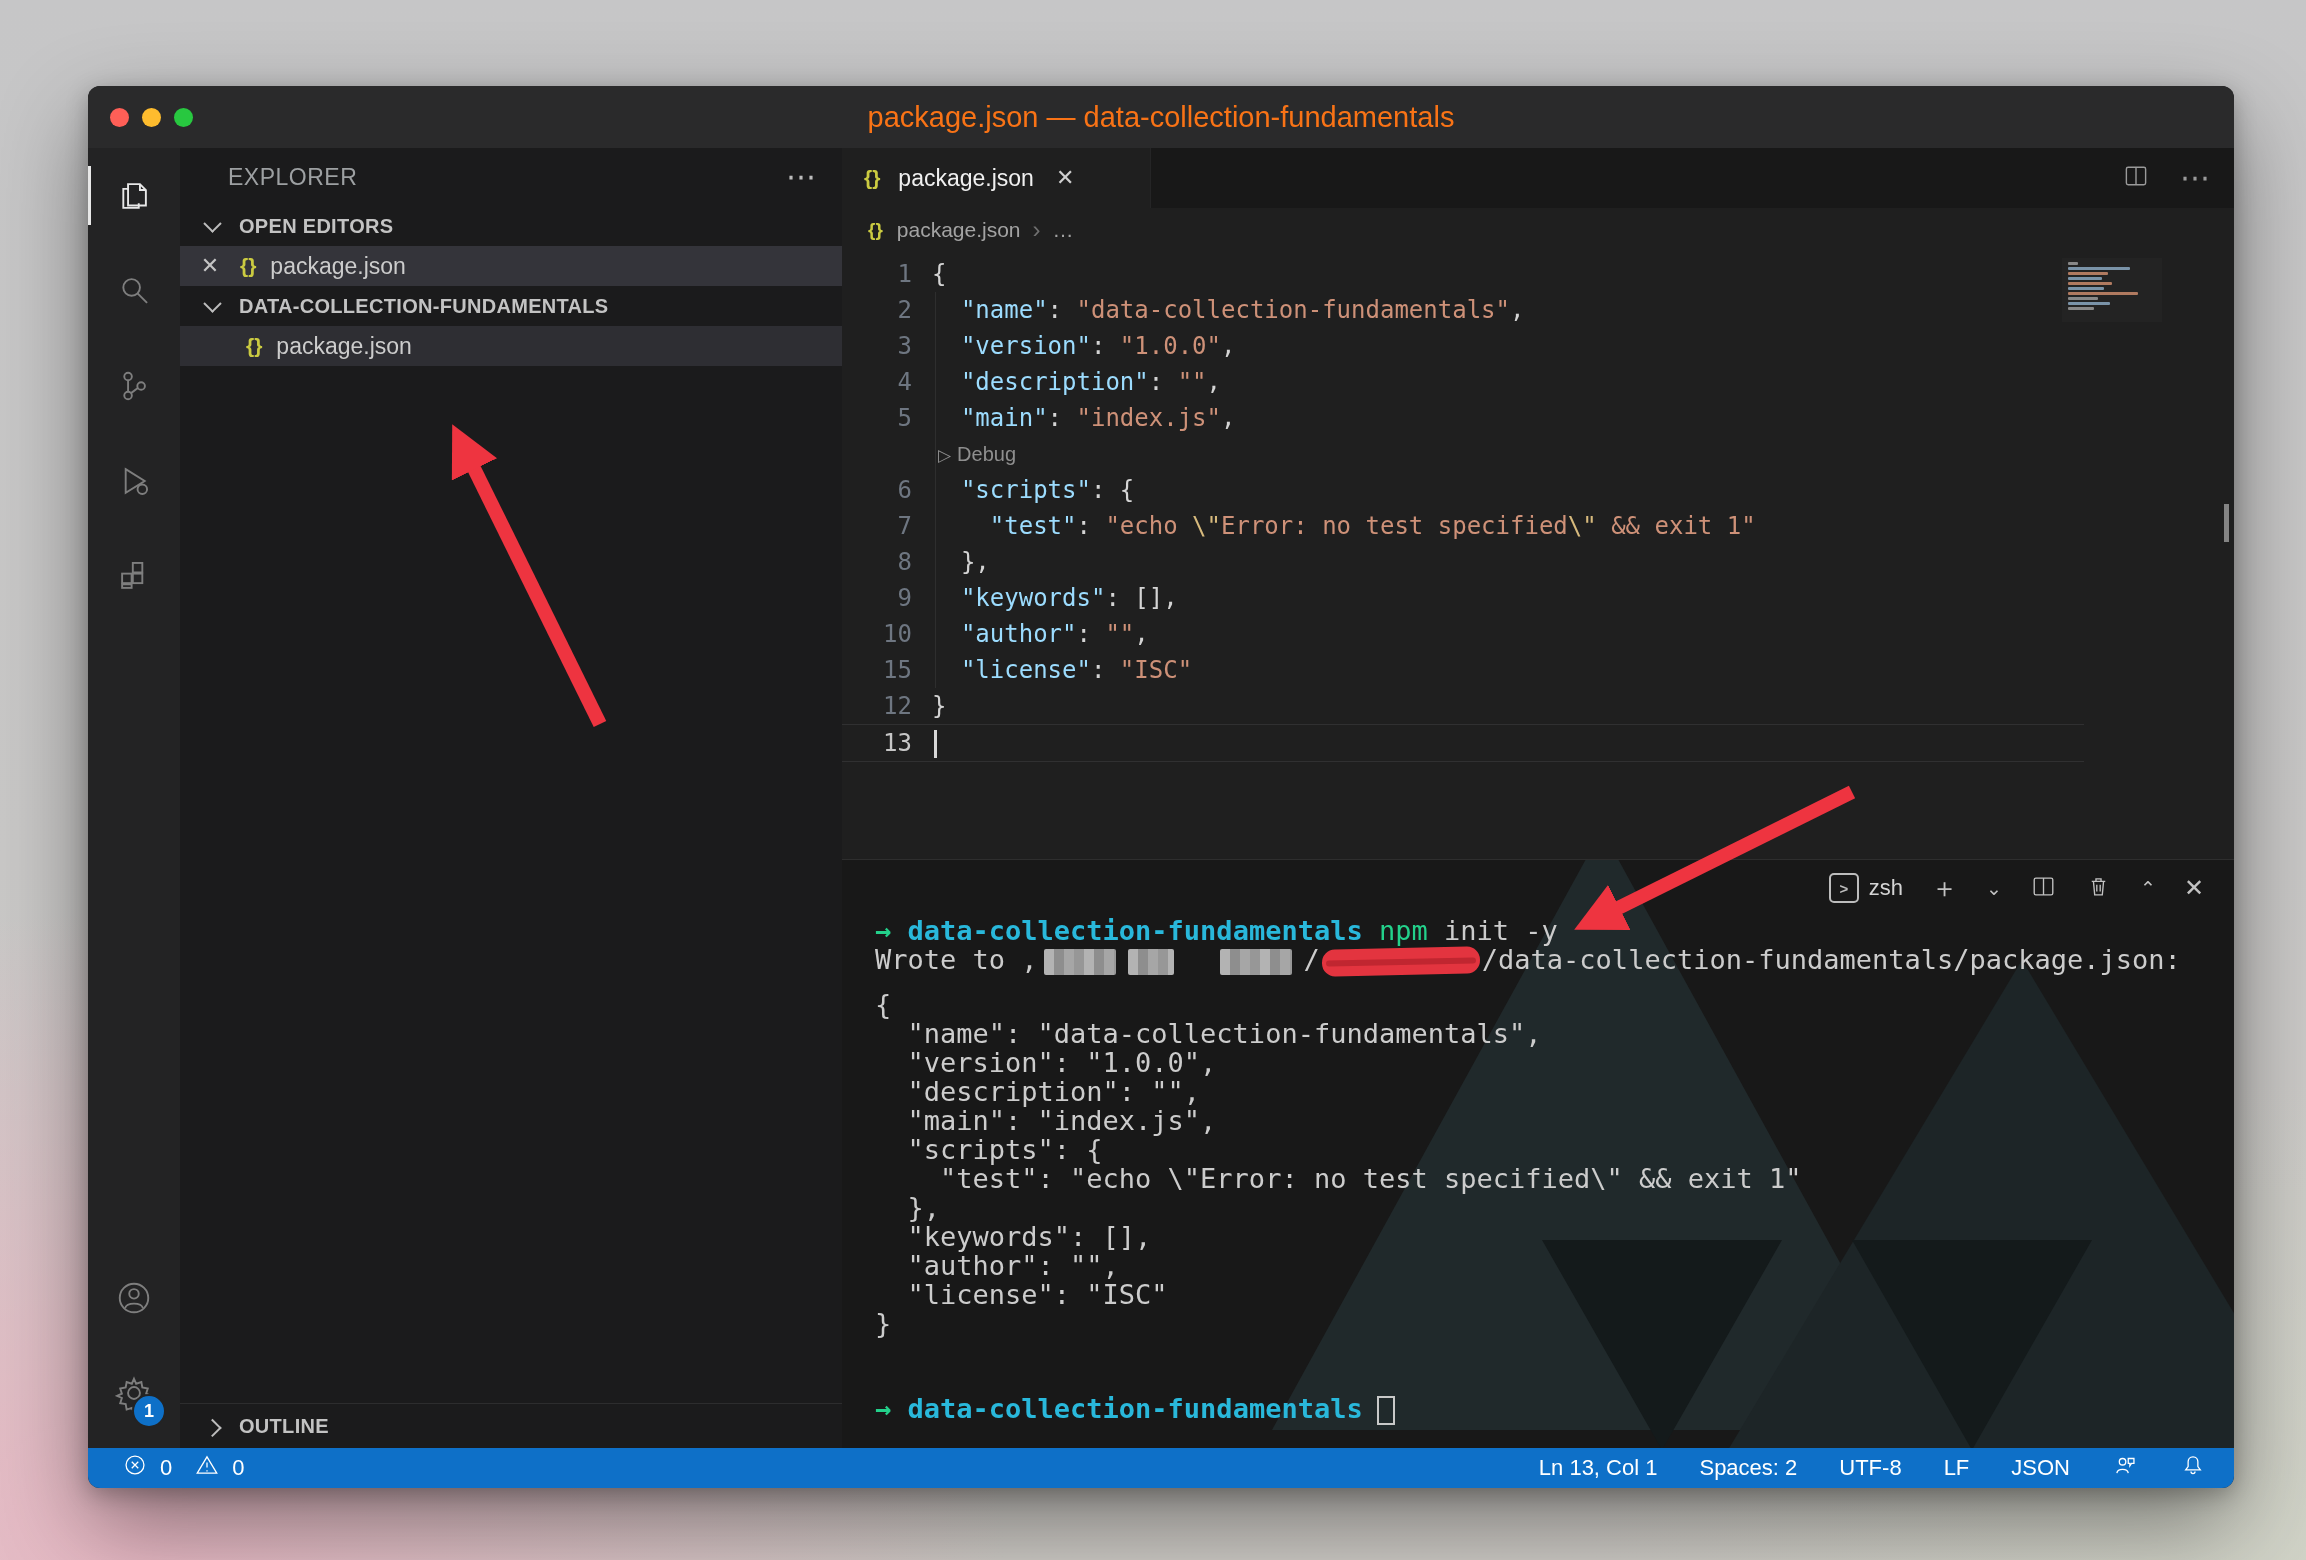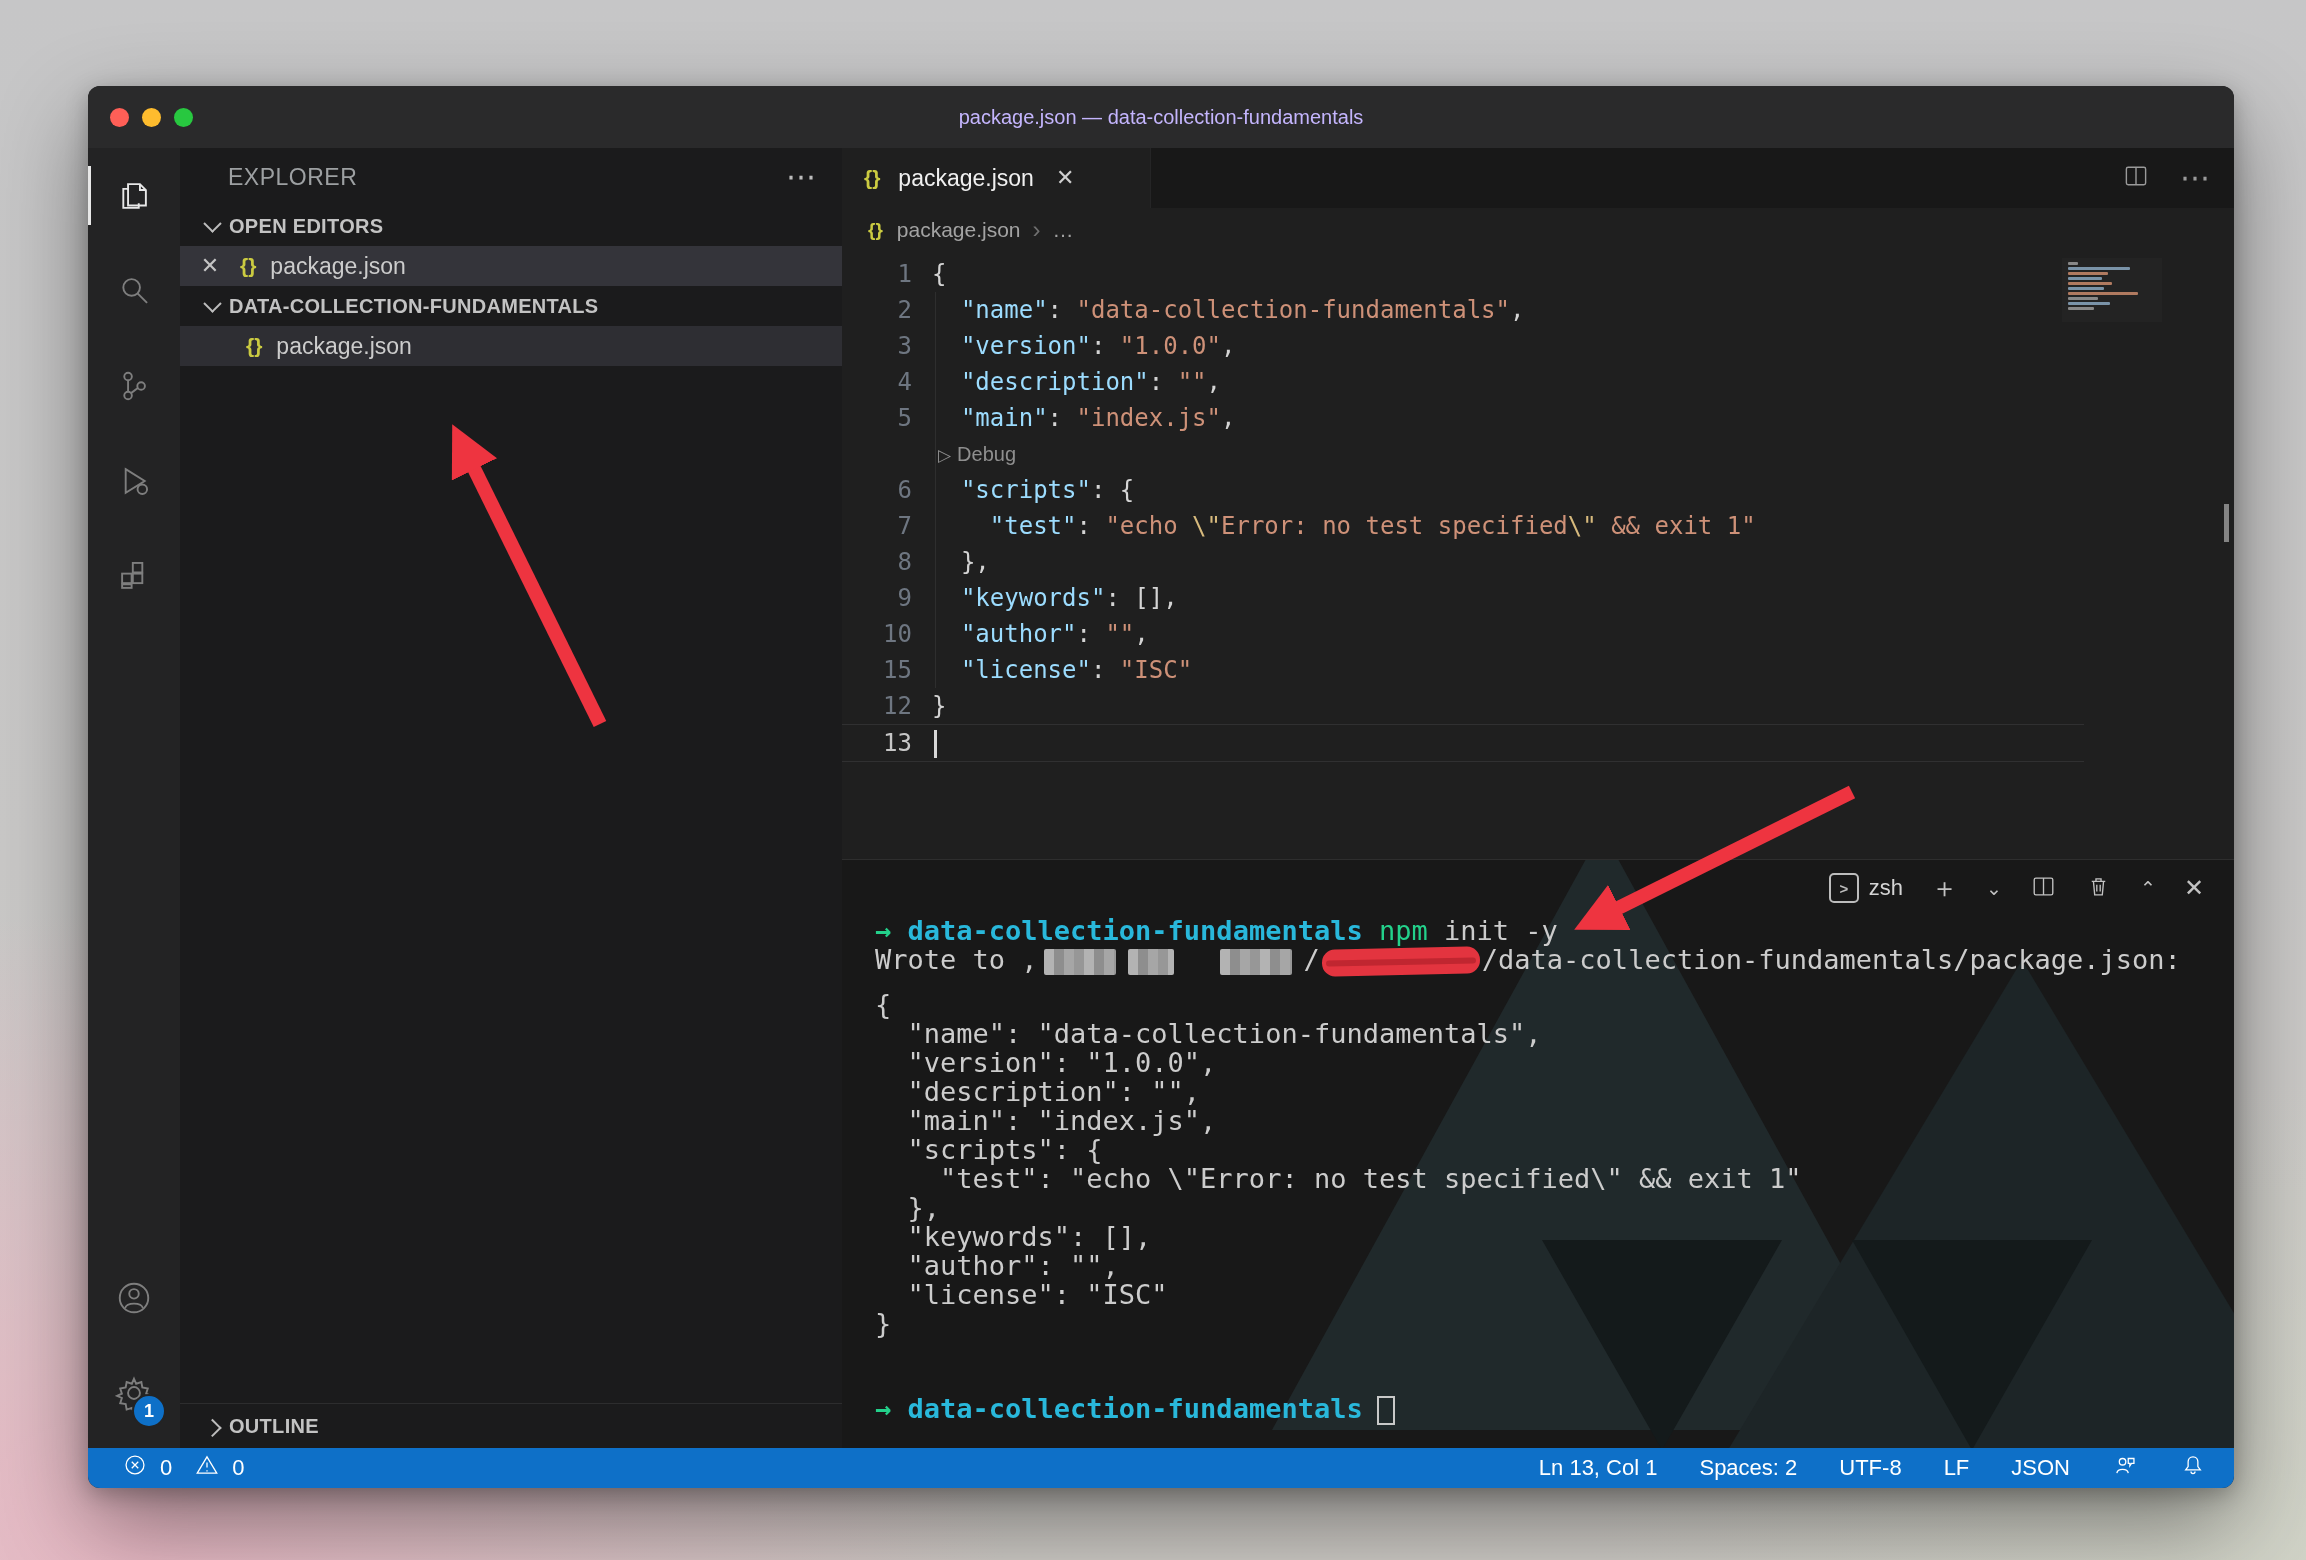--- a/index.html
+++ b/index.html
@@ -14,38 +14,38 @@
   .vs-window{
     position:absolute;left:88px;top:86px;width:2146px;height:1402px;
     background:#1f1f1f;border-radius:12px;overflow:hidden;
     box-shadow:0 36px 90px rgba(0,0,0,.42), 0 6px 22px rgba(0,0,0,.25);
   }
   
   .titlebar{position:absolute;top:0;left:0;right:0;height:62px;background:#2a2a2b;display:flex;align-items:center;justify-content:center;}
   .traffic{position:absolute;left:22px;top:0;height:62px;display:flex;align-items:center;gap:13px;}
   .light{width:19px;height:19px;border-radius:50%;}
   .light.red{background:#ff5f57;} .light.yellow{background:#febc2e;} .light.green{background:#28c840;}
-  .win-title{color:#c4b5fd;font-size:20px;}
+  .win-title{color:#f97316;font-size:29px;}
   
   .main{position:absolute;top:62px;left:0;right:0;bottom:40px;display:flex;}
   
   .activitybar{width:92px;background:#232324;display:flex;flex-direction:column;align-items:center;position:relative;flex:none;}
   .ab-item{width:92px;height:95px;display:flex;align-items:center;justify-content:center;position:relative;}
   .ab-item svg{width:38px;height:38px;stroke:#7e7e7e;fill:none;stroke-width:1.6;}
   .ab-item.active svg{stroke:#e8e8e8;}
   .ab-item.active::before{content:'';position:absolute;left:0;top:18px;bottom:18px;width:3px;background:#e8e8e8;}
   .ab-bottom{position:absolute;bottom:8px;left:0;width:92px;display:flex;flex-direction:column;align-items:center;}
   .badge{position:absolute;right:14px;bottom:12px;width:30px;height:30px;border-radius:50%;background:#0e70c8;color:#fff;
     font-size:18px;font-weight:bold;display:flex;align-items:center;justify-content:center;border:2px solid #232324;}
   
   .sidebar{width:662px;background:#1b1b1c;position:relative;flex:none;color:#cccccc;}
   .sb-header{height:58px;display:flex;align-items:center;padding:0 26px 0 48px;}
   .sb-title{color:#9da0a2;font-size:23px;letter-spacing:.5px;flex:1;}
   .sb-more{color:#bdbdbd;font-size:30px;line-height:20px;}
-  .sect{height:40px;display:flex;align-items:center;padding-left:14px;gap:10px;}
+  .sect{height:40px;display:flex;align-items:center;padding-left:14px;gap:20px;}
   .sect-label{font-size:20px;font-weight:bold;color:#c3c3c3;letter-spacing:.3px;}
   .chev{width:11px;height:11px;border-right:2px solid #bdbdbd;border-bottom:2px solid #bdbdbd;transform:rotate(45deg) translate(-2px,-2px);flex:none;margin-left:12px;}
   .chev.right{transform:rotate(-45deg) translate(-1px,1px);}
   .file-row{height:40px;display:flex;align-items:center;font-size:23px;color:#cccccc;}
   .file-row .close-x{width:60px;text-align:center;color:#c5c5c5;font-size:22px;}
   .row-sel1{background:#34343a;}
   .row-sel2{background:#2e2e33;}
   .braces{color:#cbcb41;font-size:21px;font-weight:bold;margin-right:14px;}
   .tree-indent{width:66px;flex:none;}
   .outline-row{position:absolute;left:0;right:0;bottom:0;height:44px;border-top:1px solid #2d2d2e;display:flex;align-items:center;background:#1b1b1c;}

